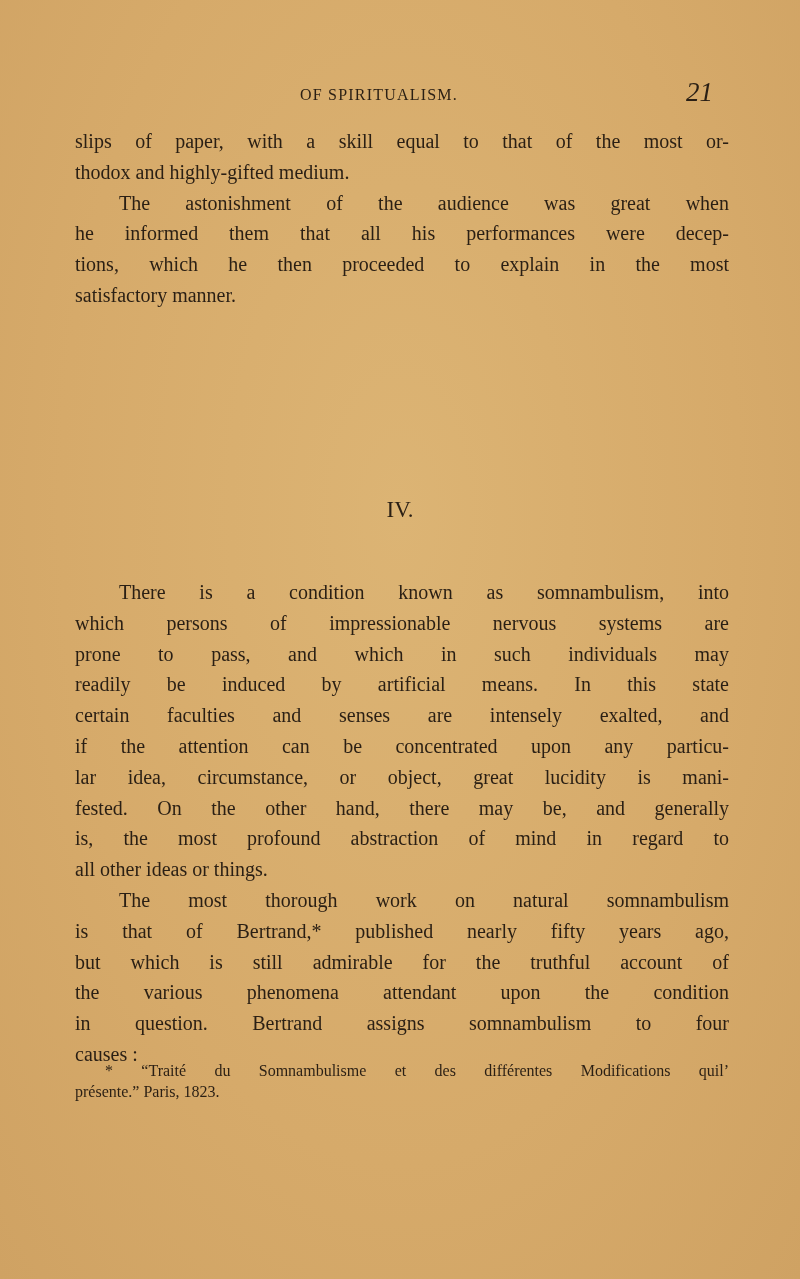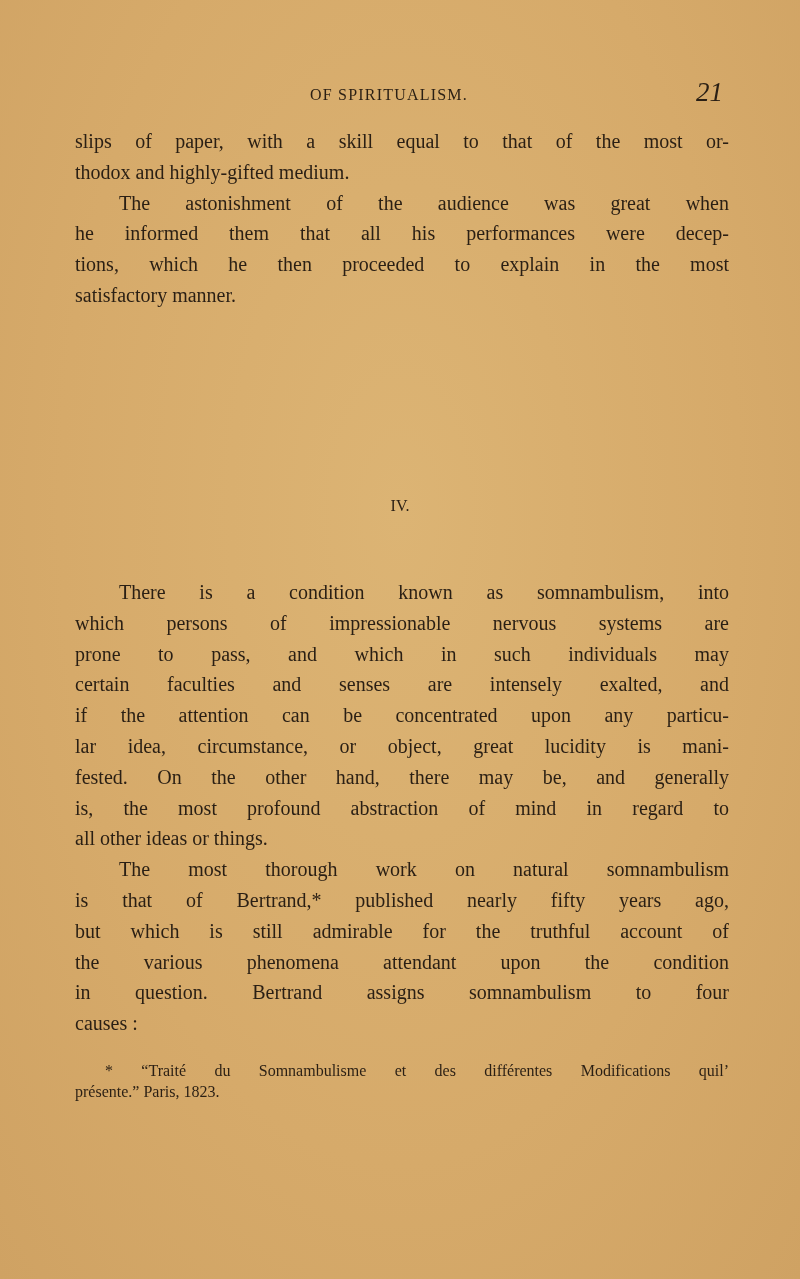--- a/index.html
+++ b/index.html
@@ -5,42 +5,42 @@
   html, body { margin: 0; padding: 0; }
   body {
     width: 800px; height: 1279px; overflow: hidden;
     background: #d8ad6e;
     background-image: radial-gradient(ellipse at 50% 40%, #dcb474 0%, #d6aa6a 60%, #cfa263 100%);
     font-family: "Liberation Serif", "DejaVu Serif", serif;
     color: #2a1f14;
     position: relative;
   }
   .header {
-    position: absolute; top: 82px; left: 13px; width: 705px; height: 30px;
+    position: absolute; top: 82px; left: 3px; width: 705px; height: 30px;
   }
   .running-title {
     position: absolute; left: 297px; top: 4px;
     font-size: 16px; letter-spacing: 1.2px;
   }
   .page-number {
     position: absolute; left: 683px; top: -5px;
     font-size: 27px;
     font-style: italic;
   }
   .body-text {
     position: absolute; left: 75px; top: 126px; width: 654px;
     font-size: 20px; line-height: 30.8px;
     text-align: justify;
   }
   .line { display: block; white-space: nowrap; text-align-last: justify; text-align: justify; }
   .line.last { text-align-last: left; }
   .indent { padding-left: 44px; }
   .section-heading {
     position: absolute; left: 0; width: 800px; top: 497px;
-    text-align: center; font-size: 16px;
+    text-align: center; font-size: 23px;
   }
   .section2 { position: absolute; left: 75px; top: 577px; width: 654px;
     font-size: 20px; line-height: 30.8px; }
   .footnote {
     position: absolute; left: 75px; top: 1060px; width: 654px;
     font-size: 16px; line-height: 21px;
   }
 </style>
 </head>
 <body>
@@ -63,20 +63,21 @@
   </div>
 </div>
 
 <div class="section-heading">IV.</div>
 
 <div class="section2">
   <div>
     <span class="line indent">There is a condition known as somnambulism, into</span>
     <span class="line">which persons of impressionable nervous systems are</span>
     <span class="line">prone to pass, and which in such individuals may</span>
+    <span class="line">readily be induced by artificial means.  In this state</span>
     <span class="line">certain faculties and senses are intensely exalted, and</span>
     <span class="line">if the attention can be concentrated upon any particu-</span>
     <span class="line">lar idea, circumstance, or object, great lucidity is mani-</span>
     <span class="line">fested.  On the other hand, there may be, and generally</span>
     <span class="line">is, the most profound abstraction of mind in regard to</span>
     <span class="line last">all other ideas or things.</span>
   </div>
   <div>
     <span class="line indent">The most thorough work on natural somnambulism</span>
     <span class="line">is that of Bertrand,* published nearly fifty years ago,</span>

